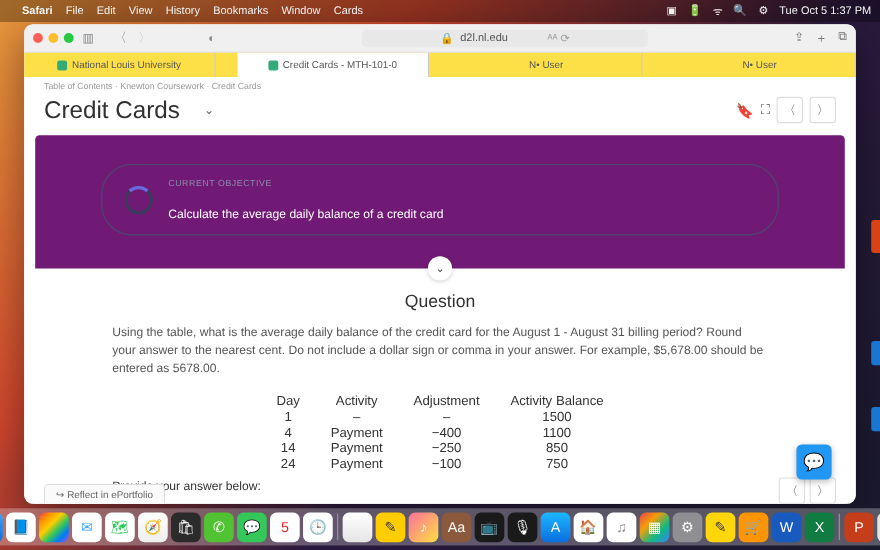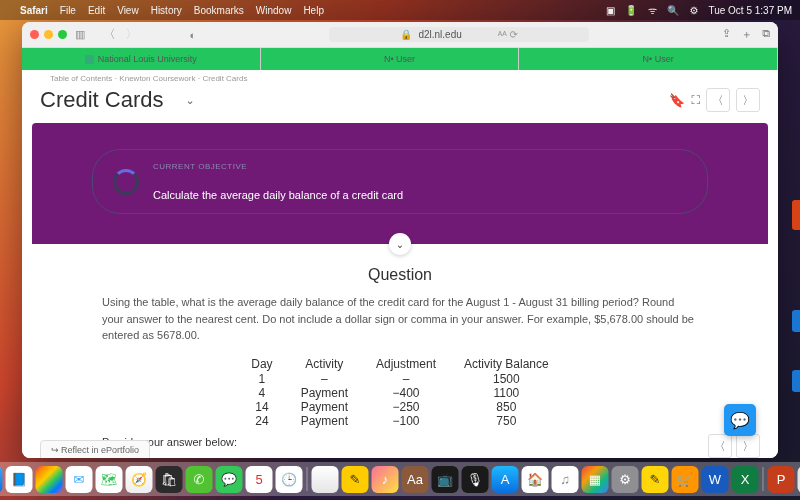--- a/index.html
+++ b/index.html
@@ -11,26 +11,26 @@
   .window { position:absolute; top:22px; left:22px; right:22px; bottom:42px; background:#f5f5f5; border-radius:8px; box-shadow:0 10px 40px rgba(0,0,0,0.4); overflow:hidden; display:flex; flex-direction:column; }
   .titlebar { height:26px; background:#f0f0f0; border-bottom:1px solid #ddd; display:flex; align-items:center; padding:0 8px; gap:8px; }
   .traffic { display:flex; gap:5px; }
   .dot { width:9px; height:9px; border-radius:50%; }
   .dot.r{background:#ff5f56}.dot.y{background:#ffbd2e}.dot.g{background:#27c93f}
   .titlebar .navbtns { display:flex; gap:2px; margin-left:6px; color:#888; font-size:12px; }
   .titlebar .navbtns span{padding:0 4px; cursor:default;}
   .titlebar .addr { flex:1; display:flex; justify-content:center; }
   .titlebar .addrbox { background:#e8e8e8; border-radius:4px; padding:2px 20px; font-size:10px; color:#555; display:flex; align-items:center; gap:6px; min-width:260px; justify-content:center;}
   .titlebar .ricons { display:flex; gap:10px; color:#777; font-size:11px; }
-  .tabs { height:22px; background:#22c55e; display:flex; font-size:9px; color:#555;gap:20px; }
+  .tabs { height:22px; background:#fde047; display:flex; font-size:9px; color:#555;gap:20px; }
   .tab { flex:1; border-right:1px solid #ccc; display:flex; align-items:center; justify-content:center; gap:4px; padding:0 4px; overflow:hidden; white-space:nowrap; }
   .tab.active { background:#fff; }
   .tab .fav { width:9px; height:9px; border-radius:2px; background:#3a7; display:inline-block; }
   .page { flex:1; background:#fff; overflow:hidden; position:relative; }
-  .crumbs { font-size:8px; color:#999; padding:4px 28px 0; }
+  .crumbs { font-size:8px; color:#999; padding:4px 18px 0; }
   .pagehead { display:flex; align-items:center; padding:4px 18px 10px;gap:16px; }
   .pagehead h1 { font-size:22px; font-weight:400; color:#303030; }
   .pagehead .chev { font-size:11px; color:#666; margin-left:6px; }
   .pagehead .tools { margin-left:auto; display:flex; gap:6px; align-items:center; }
   .sqbtn { width:24px; height:24px; border:1px solid #ddd; border-radius:3px; display:flex; align-items:center; justify-content:center; font-size:11px; color:#555; background:#fff;}
   .objbanner { background:#701a75; margin:0 10px; border-radius:4px 4px 0 0; padding:26px 60px 30px; position:relative; }
   .objbox { border:1px solid #4a4a70; border-radius:28px; padding:12px 20px; display:flex; align-items:center; gap:14px; }
   .objring { width:26px; height:26px; border:3px solid #3a3a5a; border-top-color:#6a6ae0; border-radius:50%; flex-shrink:0;}
   .objlabel { font-size:8px; color:#8a8ab0; letter-spacing:0.5px; }
   .objtext { font-size:11px; color:#fff; margin-top:18px; }
@@ -58,21 +58,21 @@
 <div class="menubar">
   <div class="left">
     <span class="apple"></span>
     <b>Safari</b>
     <span>File</span>
     <span>Edit</span>
     <span>View</span>
     <span>History</span>
     <span>Bookmarks</span>
     <span>Window</span>
-    <span>Help</span>
+    <span>Cards</span>
   </div>
   <div class="right">
     <span>▣</span>
     <span>🔋</span>
     <span>ᯤ</span>
     <span>🔍</span>
     <span>⚙</span>
     <span>Tue Oct 5  1:37 PM</span>
   </div>
 </div>
@@ -100,20 +100,24 @@
     <div class="ricons">
       <span>⇪</span>
       <span>＋</span>
       <span>⧉</span>
     </div>
   </div>
   <div class="tabs">
     <div class="tab">
         <span class="fav"></span>
         <span>National Louis University</span>
+      </div>
+    <div class="tab active">
+        <span class="fav"></span>
+        <span>Credit Cards - MTH-101-0</span>
       </div>
     <div class="tab">
         <span>N• User</span>
       </div>
     <div class="tab">
         <span>N• User</span>
       </div>
   </div>
 
   <div class="page">

